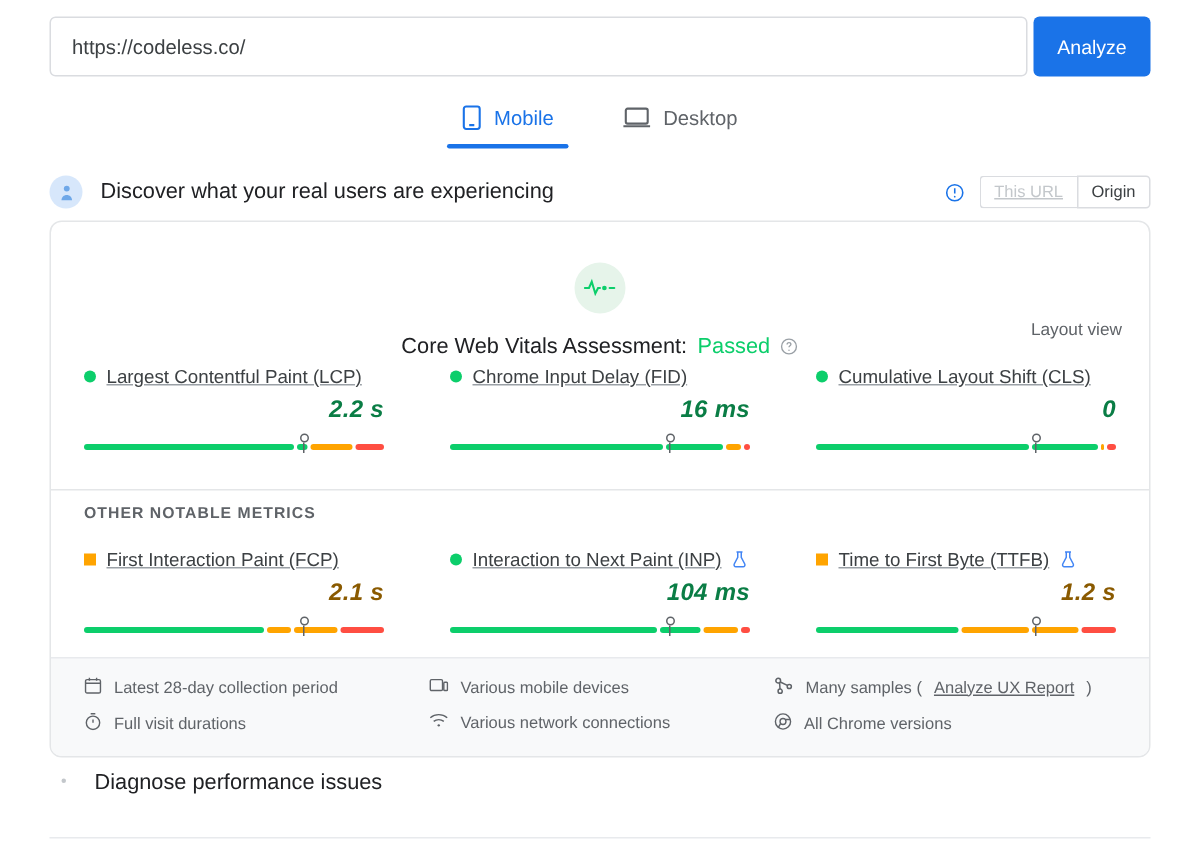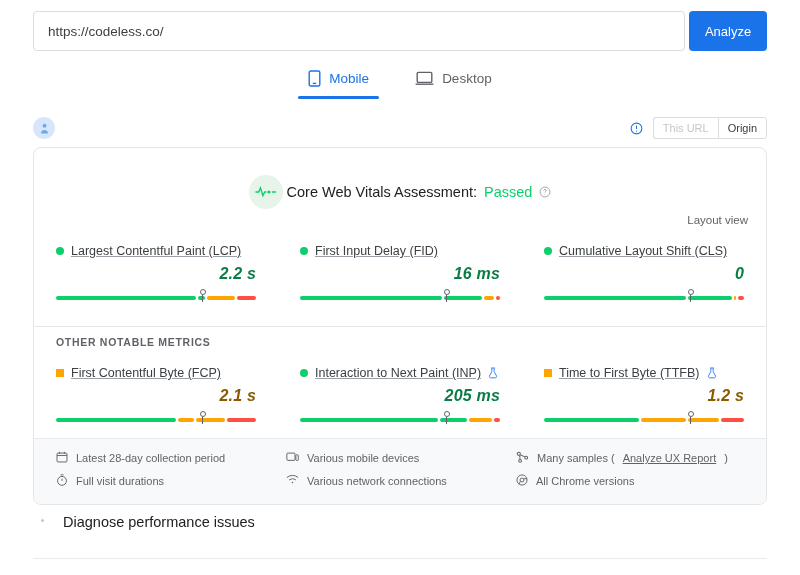--- a/index.html
+++ b/index.html
@@ -70,34 +70,34 @@
   .discover-title { font-size: 14.5px; color: #202124; }
   .discover-right {
     margin-left: auto; display: flex; align-items: center; gap: 10px;
   }
   .info-icon-blue { color: #1a73e8; display: flex; }
   .seg-toggle { display: flex; height: 22px; }
   .seg {
     font-size: 11px; padding: 0 9px; display: flex; align-items: center;
     border: 1px solid #dadce0; color: #5f6368; background: #fff; cursor: pointer;
   }
-  .seg.first { border-radius: 3px 0 0 3px; border-right: none; color: #c3c7cb; }
+  .seg.first { border-radius: 3px 0 0 3px; border-right: none; color: #c3c7cb; text-decoration: underline; }
   .seg.last { border-radius: 0 3px 3px 0; color: #3c4043; }
 
   
   .card {
     position: absolute; left: 33px; top: 147px;
     width: 734px; height: 358px;
     border: 1px solid #e4e6e8; border-radius: 8px;
     background: #fff; overflow: hidden;
   }
 
   .cwv-header {
     display: flex; align-items: center; justify-content: center;
-    margin-top: 27px; gap: 4px;
+    margin-top: 27px; gap: 14px; flex-direction: column;
   }
   .pulse-circle {
     width: 34px; height: 34px; border-radius: 50%;
     background: #e6f4ea;
     display: flex; align-items: center; justify-content: center;
   }
   .cwv-title { font-size: 14.5px; color: #202124; display: flex; align-items: center; gap: 7px; }
   .cwv-pass { color: #0cce6b; }
   .help-icon { color: #9aa0a6; display: flex; }
 
@@ -202,20 +202,21 @@
     </div>
   </div>
 
   <div class="discover-row">
     <span class="discover-icon">
       <svg width="13" height="13" viewBox="0 0 14 14" fill="#6fa8e8">
         <circle cx="7" cy="4" r="2.1"></circle>
         <path d="M3.2 12.4c0-2.2 1.7-3.8 3.8-3.8s3.8 1.6 3.8 3.8z"></path>
       </svg>
     </span>
+    <span class="discover-title">Discover what your real users are experiencing</span>
     <span class="discover-right">
       <span class="info-icon-blue">
         <svg width="13" height="13" viewBox="0 0 16 16" fill="none" stroke="currentColor" stroke-width="1.3">
           <circle cx="8" cy="8" r="6.6"></circle>
             <line x1="8" y1="4.4" x2="8" y2="8.6"></line>
           <circle cx="8" cy="11.2" r=".7" fill="currentColor" stroke="none"></circle>
         </svg>
       </span>
       <span class="seg-toggle">
         <span class="seg first">This URL</span>
@@ -265,21 +266,21 @@
             </div>
             <div class="marker" style="left:143px">
               <div class="pin-head"></div>
               <div class="pin-stem"></div>
             </div>
           </div>
         </div>
         <div class="metric">
           <div class="metric-label">
             <span class="dot-green"></span>
-            <span class="metric-name">First Input Delay (FID)</span>
+            <span class="metric-name">Chrome Input Delay (FID)</span>
           </div>
           <div class="metric-value v-green">16 ms</div>
           <div class="bar-wrap">
             <div class="bar">
               <span class="seg-g" style="width:146px"></span>
               <span class="seg-g" style="width:40px"></span>
               <span class="seg-o" style="width:10px"></span>
               <span class="seg-r" style="width:4px"></span>
             </div>
             <div class="marker" style="left:143px">
@@ -309,21 +310,21 @@
         </div>
       </div>
 
     <div class="divider"></div>
     <div class="other-label">OTHER NOTABLE METRICS</div>
 
     <div class="metrics second" id="row2">
         <div class="metric">
           <div class="metric-label">
             <span class="sq-orange"></span>
-            <span class="metric-name">First Contentful Byte (FCP)</span>
+            <span class="metric-name">First Interaction Paint (FCP)</span>
           </div>
           <div class="metric-value v-orange">2.1 s</div>
           <div class="bar-wrap">
             <div class="bar">
               <span class="seg-g" style="width:124px"></span>
               <span class="seg-o" style="width:16px"></span>
               <span class="seg-o" style="width:30px"></span>
               <span class="seg-r" style="width:30px"></span>
             </div>
             <div class="marker" style="left:143px">
@@ -336,21 +337,21 @@
           <div class="metric-label">
             <span class="dot-green"></span>
             <span class="metric-name">Interaction to Next Paint (INP)</span>
             <span class="flask-icon">
               <svg width="10" height="12" viewBox="0 0 12 14" fill="none" stroke="currentColor" stroke-width="1.2">
                 <path d="M4.6 1v4.2L1.8 10.6c-.5 1 .2 2.2 1.3 2.2h5.8c1.1 0 1.8-1.2 1.3-2.2L7.4 5.2V1"></path>
                 <line x1="3.6" y1="1" x2="8.4" y2="1"></line>
               </svg>
             </span>
           </div>
-          <div class="metric-value v-green">205 ms</div>
+          <div class="metric-value v-green">104 ms</div>
           <div class="bar-wrap">
             <div class="bar">
               <span class="seg-g" style="width:144px"></span>
               <span class="seg-g" style="width:28px"></span>
               <span class="seg-o" style="width:24px"></span>
               <span class="seg-r" style="width:6px"></span>
             </div>
             <div class="marker" style="left:143px">
               <div class="pin-head"></div>
               <div class="pin-stem"></div>

